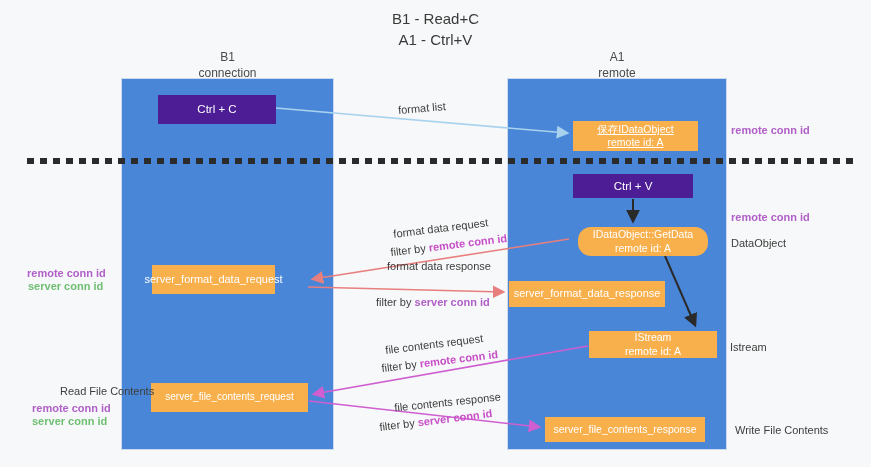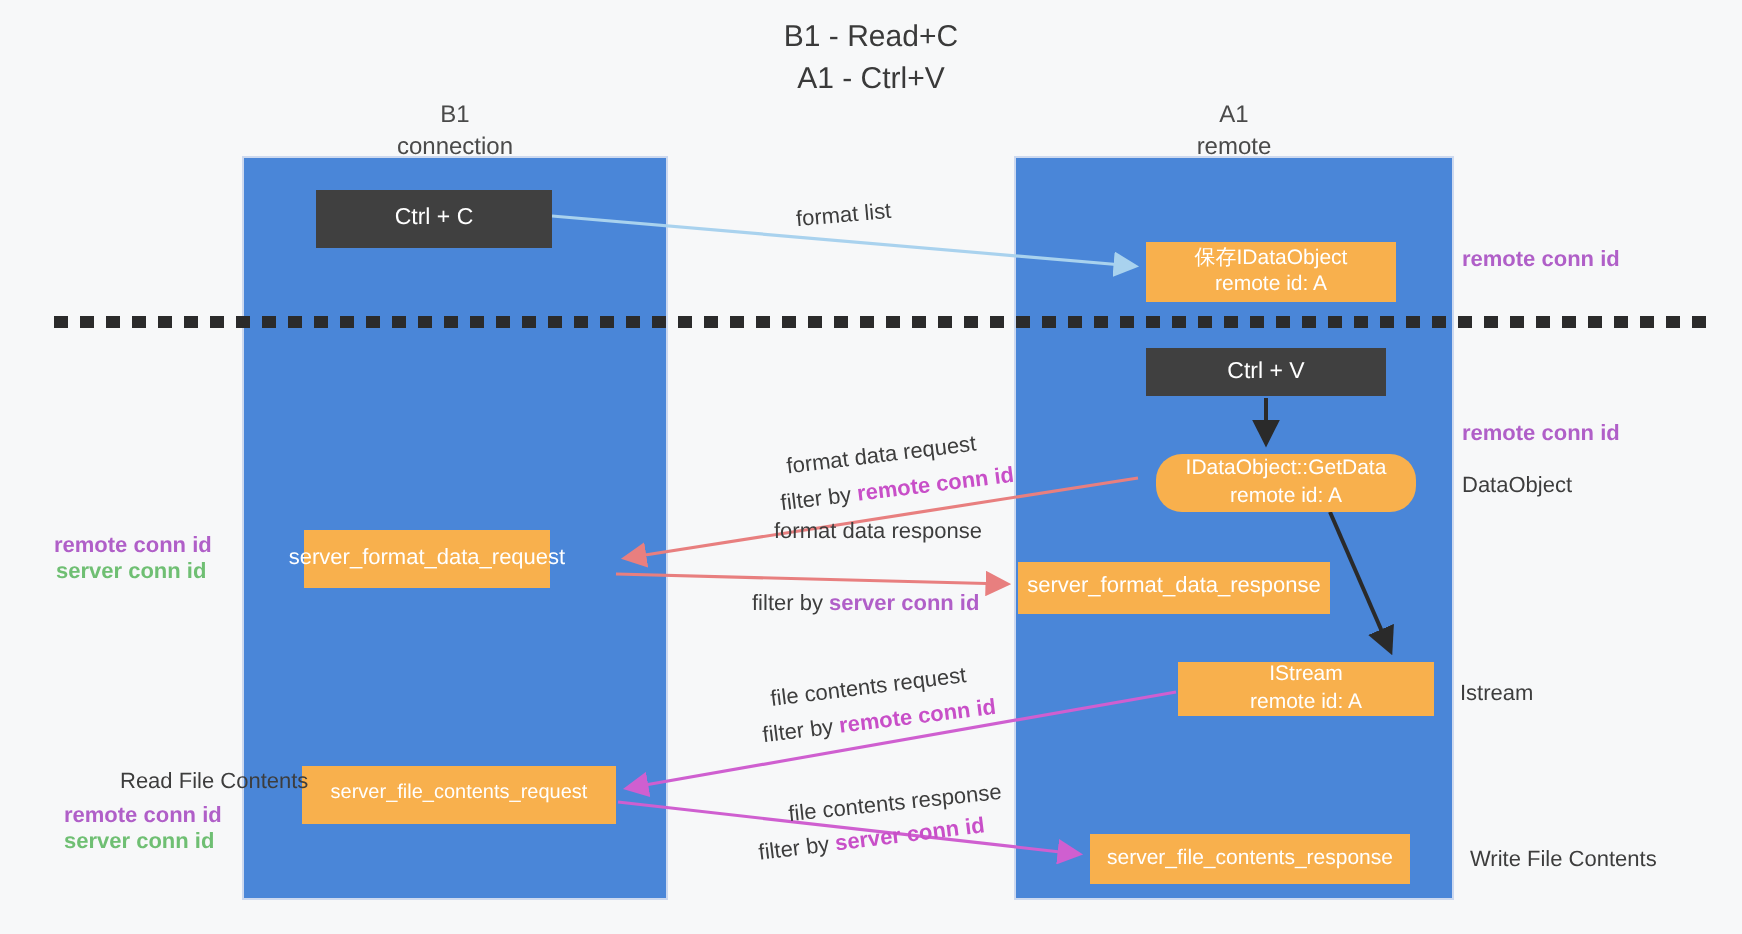--- a/index.html
+++ b/index.html
@@ -19,21 +19,21 @@
     text-align:center;font-size:12px;color:#4a4a4a;line-height:1.3;
   }
   .lane{
     background:#4a86d8;border:1px solid #cdd9ef;box-sizing:border-box;
     top:78px;height:372px;
   }
   .box{
     display:flex;flex-direction:column;align-items:center;justify-content:center;
     text-align:center;color:#ffffff;line-height:1.25;box-sizing:border-box;
   }
-  .green{background:#404040;font-size:11.5px;}
+  .green{background:#4c1d95;font-size:11.5px;}
   .orange{background:#f8b04d;font-size:10.5px;}
   .dashed-sep{
     left:27px;top:158px;width:828px;height:6px;
     background:repeating-linear-gradient(90deg,#2b2b2b 0 7px,transparent 7px 13px);
   }
   .mid-label{font-size:11px;color:#3d3d3d;white-space:nowrap;}
   .rot5{transform:rotate(-5deg);}
   .rot6{transform:rotate(-6deg);}
   .rot7{transform:rotate(-7deg);}
   .side-label{font-size:11px;white-space:nowrap;}
@@ -85,21 +85,21 @@
   <line x1="633" y1="199" x2="633" y2="221" stroke="#2a2a2a" stroke-width="2" marker-end="url(#mBlack)"></line>
   <line x1="665" y1="256" x2="695" y2="325" stroke="#2a2a2a" stroke-width="2" marker-end="url(#mBlack)"></line>
   <line x1="569" y1="239" x2="313" y2="279" stroke="#e87f7f" stroke-width="1.6" marker-end="url(#mRed)"></line>
   <line x1="308" y1="287" x2="503" y2="292" stroke="#e87f7f" stroke-width="1.6" marker-end="url(#mRed)"></line>
   <line x1="588" y1="346" x2="314" y2="394" stroke="#cf5fd0" stroke-width="1.6" marker-end="url(#mMag)"></line>
   <line x1="309" y1="401" x2="539" y2="427" stroke="#cf5fd0" stroke-width="1.6" marker-end="url(#mMag)"></line>
 </svg>
 
 <div class="abs box green" style="left:158px;top:95px;width:118px;height:29px;">Ctrl + C</div>
 
-<div class="abs box orange" style="left:573px;top:121px;width:125px;height:30px;">
+<div class="abs box orange" style="left:573px;top:121px;width:125px;height:30px;text-decoration:underline;">
   <div>保存IDataObject</div>
   <div>remote id: A</div>
 </div>
 
 <div class="abs box green" style="left:573px;top:174px;width:120px;height:24px;">Ctrl + V</div>
 
 <div class="abs box orange" style="left:578px;top:227px;width:130px;height:29px;border-radius:13px;">
   <div>IDataObject::GetData</div>
   <div>remote id: A</div>
 </div>

